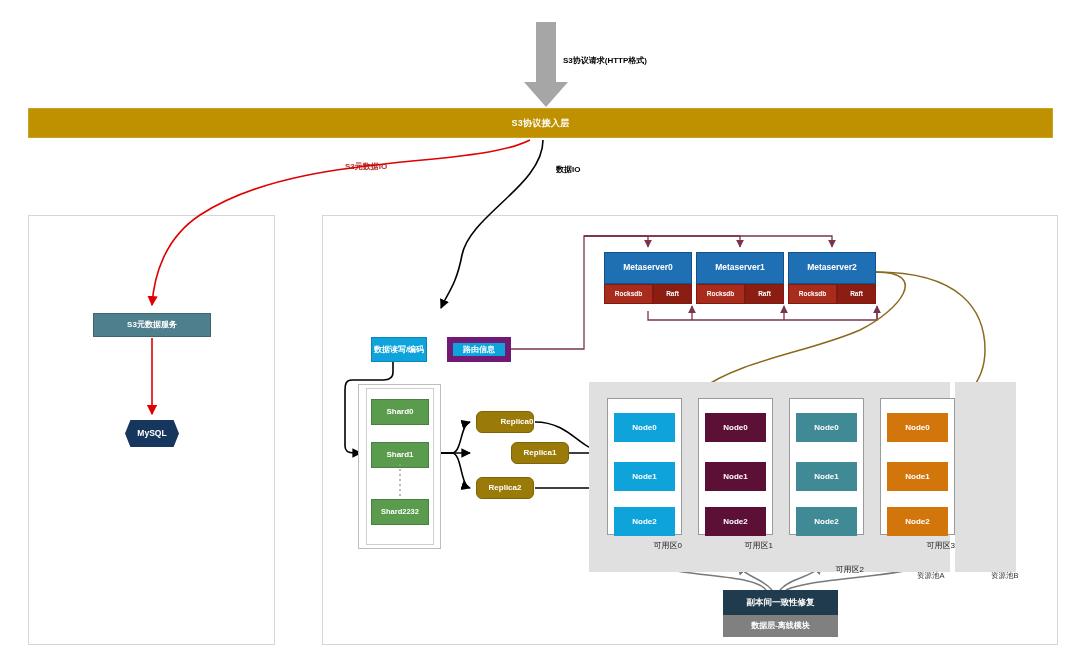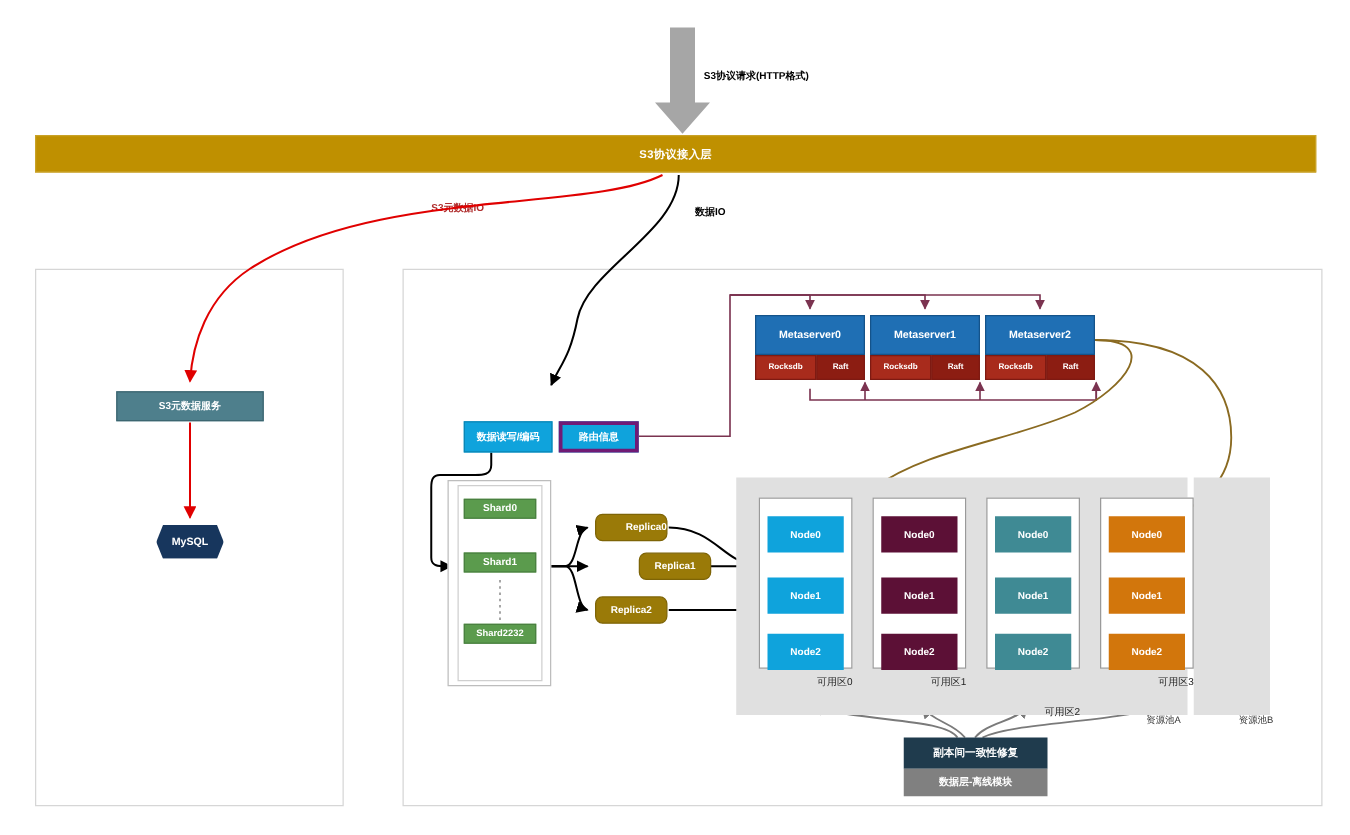--- a/index.html
+++ b/index.html
@@ -68,29 +68,29 @@
     clip-path:polygon(10% 0,90% 0,100% 50%,90% 100%,10% 100%,0 50%);
     border-radius:3px;
   }
   .io-head{
     left:371px; top:313px; width:140px; height:24px;
     background:#0FA3DC;
     border:1px solid #0B86B5;
     font-size:8.5px; font-weight:700;
   }
   .io-sub-l{
-    left:371px; top:337px; width:71px; height:25px;
+    left:371px; top:337px; width:56px; height:25px;
     background:#0FA3DC;
     border:1px solid #0B86B5;
     font-size:8px; font-weight:700;
   }
   .io-sub-r{
     left:447px; top:337px; width:64px; height:25px;
     background:#0FA3DC;
-    border:3px solid #701a75;
+    border:6px solid #701a75;
     font-size:8px; font-weight:700;
   }
 
   
   .ms-group{position:absolute;}
   .ms-head{
     background:#1F6FB4;
     border:1px solid #14538A;
     width:88px;height:32px;
     font-size:8.5px;font-weight:700;
@@ -109,21 +109,21 @@
     position:absolute;left:358px;top:384px;width:83px;height:165px;
     border:1px solid #bdbdbd;background:#ffffff;box-sizing:border-box;
   }
   .shard-inner{
     position:absolute;left:366px;top:388px;width:68px;height:157px;
     border:1px solid #cfcfcf;background:#ffffff;box-sizing:border-box;
   }
   .shard{
     background:#5B9B4D;
     border:1px solid #4A8040;
-    width:58px;height:16px;
+    width:58px;height:26px;
     font-size:8px;font-weight:700;
   }
 
   
   .replica{
     background:#9A7A08;
     border:1px solid #7E6406;
     width:58px;height:22px;
     border-radius:6px;
     font-size:8px;font-weight:700;

